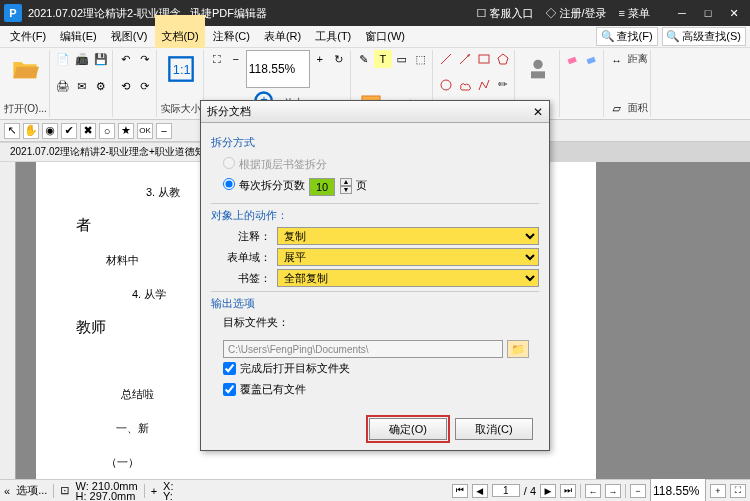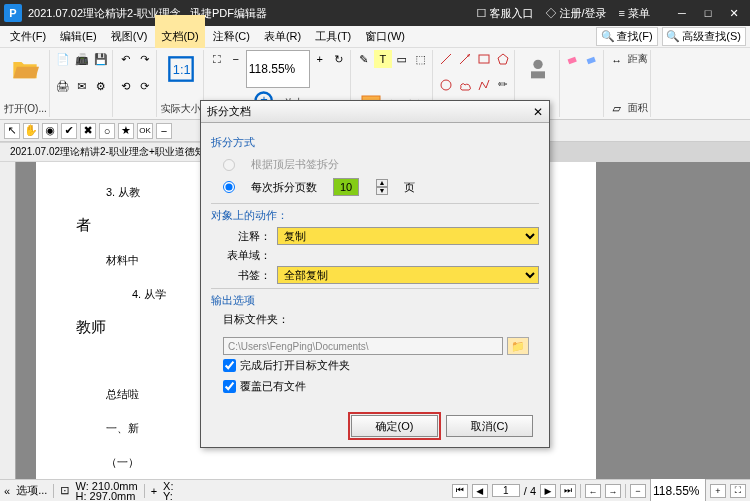--- a/index.html
+++ b/index.html
@@ -40,33 +40,33 @@
 .sb-right{margin-left:auto;display:flex;align-items:center;gap:4px}
 .sb-btn{width:16px;height:14px;border:1px solid #aaa;background:#fff;display:flex;align-items:center;justify-content:center;cursor:pointer;font-size:9px}
 .pageno{width:28px;border:1px solid #aaa;text-align:center;font-size:10px}
 
 
 .dialog{position:absolute;left:200px;top:100px;width:350px;background:#f0f0f0;border:1px solid #555;box-shadow:2px 2px 6px rgba(0,0,0,.3)}
 .dlg-title{height:22px;background:linear-gradient(#fafafa,#e4e4e4);border-bottom:1px solid #aaa;display:flex;align-items:center;padding:0 6px;font-size:11px}
 .dlg-close{margin-left:auto;cursor:pointer;font-size:12px}
 .dlg-body{padding:8px 10px}
 .fieldset-label{color:#1a5fb4;font-size:11px;margin:4px 0}
-.radio-row{display:flex;align-items:center;gap:16px;padding:3px 0 3px 12px}
+.radio-row{display:flex;align-items:flex-start;gap:4px;padding:3px 0 3px 12px}
 .radio{width:12px;height:12px}
 .numbox{width:26px;height:18px;border:1px solid #999;text-align:center;background:#84cc16}
 .spinner{display:inline-flex;flex-direction:column;margin-left:1px}
 .spinner div{width:12px;height:8px;border:1px solid #999;background:#eee;font-size:7px;line-height:6px;text-align:center;cursor:pointer}
 .form-row{display:flex;align-items:center;margin:3px 0 3px 12px}
 .form-row label{width:48px;text-align:right;margin-right:6px}
 .combo{flex:1;height:18px;border:1px solid #999;background:#fde047;font-size:11px;padding:0 2px}
 .pathbox{width:280px;height:18px;border:1px solid #999;background:#f5f5f5;color:#888;padding:0 4px;font-size:10px}
 .browse{width:22px;height:18px;border:1px solid #aaa;background:#ffe9b0;margin-left:4px;cursor:pointer}
 .chk-row{display:flex;align-items:center;gap:4px;padding:3px 0 3px 12px}
 .dlg-buttons{display:flex;justify-content:flex-end;gap:8px;padding:10px 16px}
-.dlg-btn{width:87px;height:22px;border:1px solid #888;background:linear-gradient(#fdfdfd,#e5e5e5);cursor:pointer}
+.dlg-btn{width:78px;height:22px;border:1px solid #888;background:linear-gradient(#fdfdfd,#e5e5e5);cursor:pointer}
 .dlg-btn.primary{outline:2px solid #c33;outline-offset:1px}
 .hr{height:1px;background:#ccc;margin:4px 0}
 </style>
 </head>
 <body>
 
 <div class="window">
   <div class="titlebar">
     <div class="logo">P</div>
     <div class="title">2021.07.02理论精讲2-职业理念...迅捷PDF编辑器</div>
@@ -269,28 +269,28 @@
   </div>
 
   <div class="tabbar">
     <div class="tab">2021.07.02理论精讲2-职业理念+职业道德知</div>
   </div>
 
   <div class="content">
     <div class="ruler-v"></div>
     <div class="page-area">
       <div class="page">
-        <p><span style="margin-left:30px">3. 从教</span><span style="float:right;margin-right:40px">）</span></p>
+        <p><span style="margin-left:70px">3. 从教</span><span style="float:right;margin-right:40px">）</span></p>
         <p>者</p>
         <p><span style="margin-left:30px">材料中</span></p>
         <p><span style="margin-left:56px">4. 从学</span><span style="float:right;margin-right:40px">）</span></p>
         <p>教师</p>
         <br>
-        <p><span style="margin-left:30px">总结啦</span></p>
-        <p><span style="margin-left:30px">一、新</span></p>
+        <p><span style="margin-left:45px">总结啦</span></p>
+        <p><span style="margin-left:40px">一、新</span></p>
         <p><span style="margin-left:30px">（一）</span></p>
         
         
       </div>
     </div>
   </div>
 
   <div class="statusbar">
     <span>«</span>
     <span>选项...</span>
@@ -347,20 +347,21 @@
       <span>页</span>
     </div>
     <div class="hr"></div>
     <div class="fieldset-label">对象上的动作：</div>
     <div class="form-row">
       <label>注释：</label>
       <select class="combo"><option>复制</option></select>
     </div>
     <div class="form-row">
       <label>表单域：</label>
+      <select class="combo"><option>展平</option></select>
     </div>
     <div class="form-row">
       <label>书签：</label>
       <select class="combo"><option>全部复制</option></select>
     </div>
     <div class="hr"></div>
     <div class="fieldset-label">输出选项</div>
     <div style="padding-left:12px">
       <div>目标文件夹：</div>
       <div style="display:flex;margin-top:10px">

